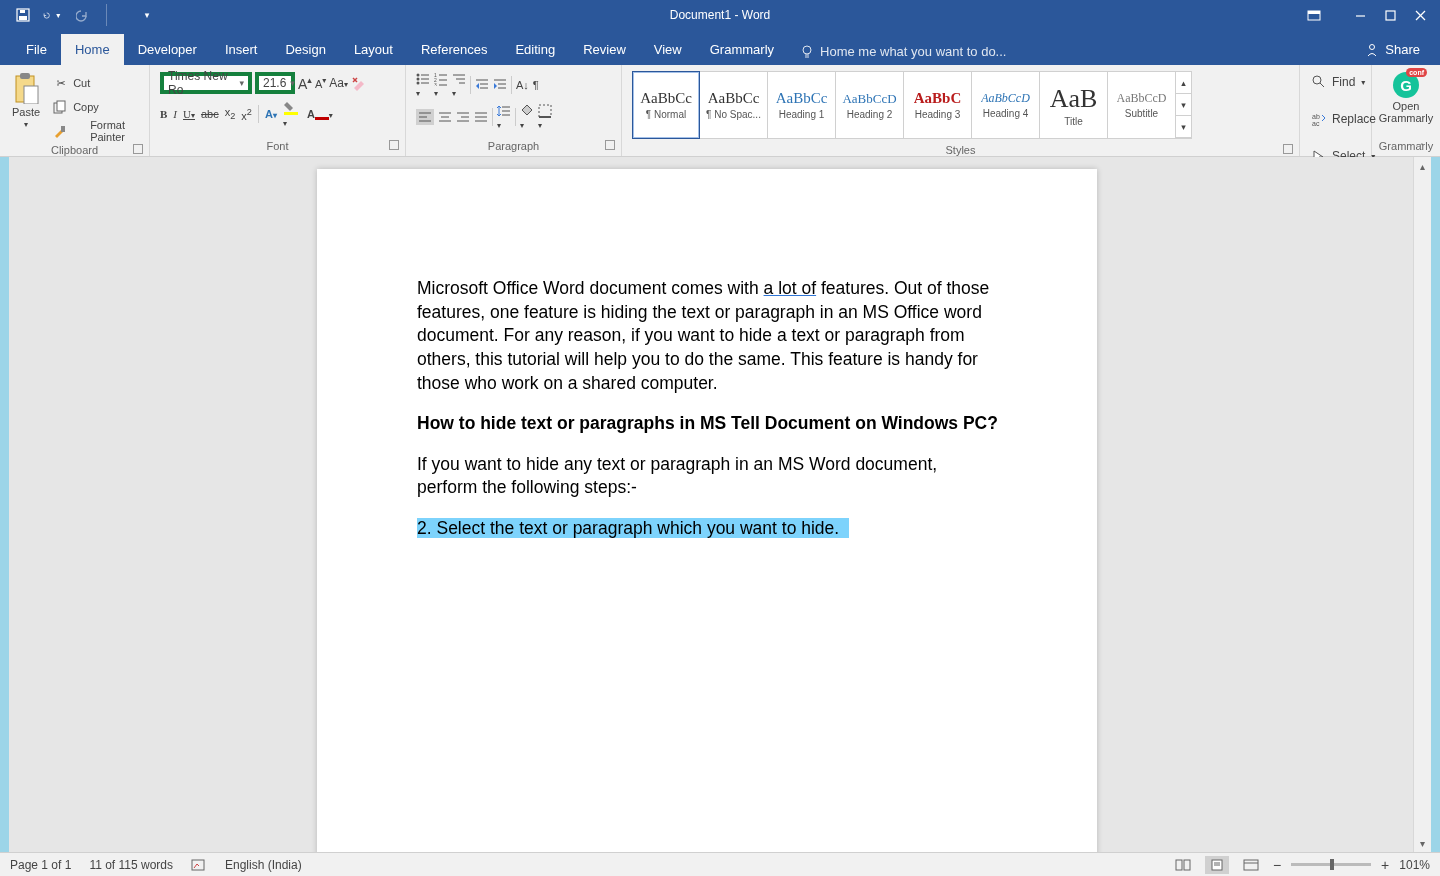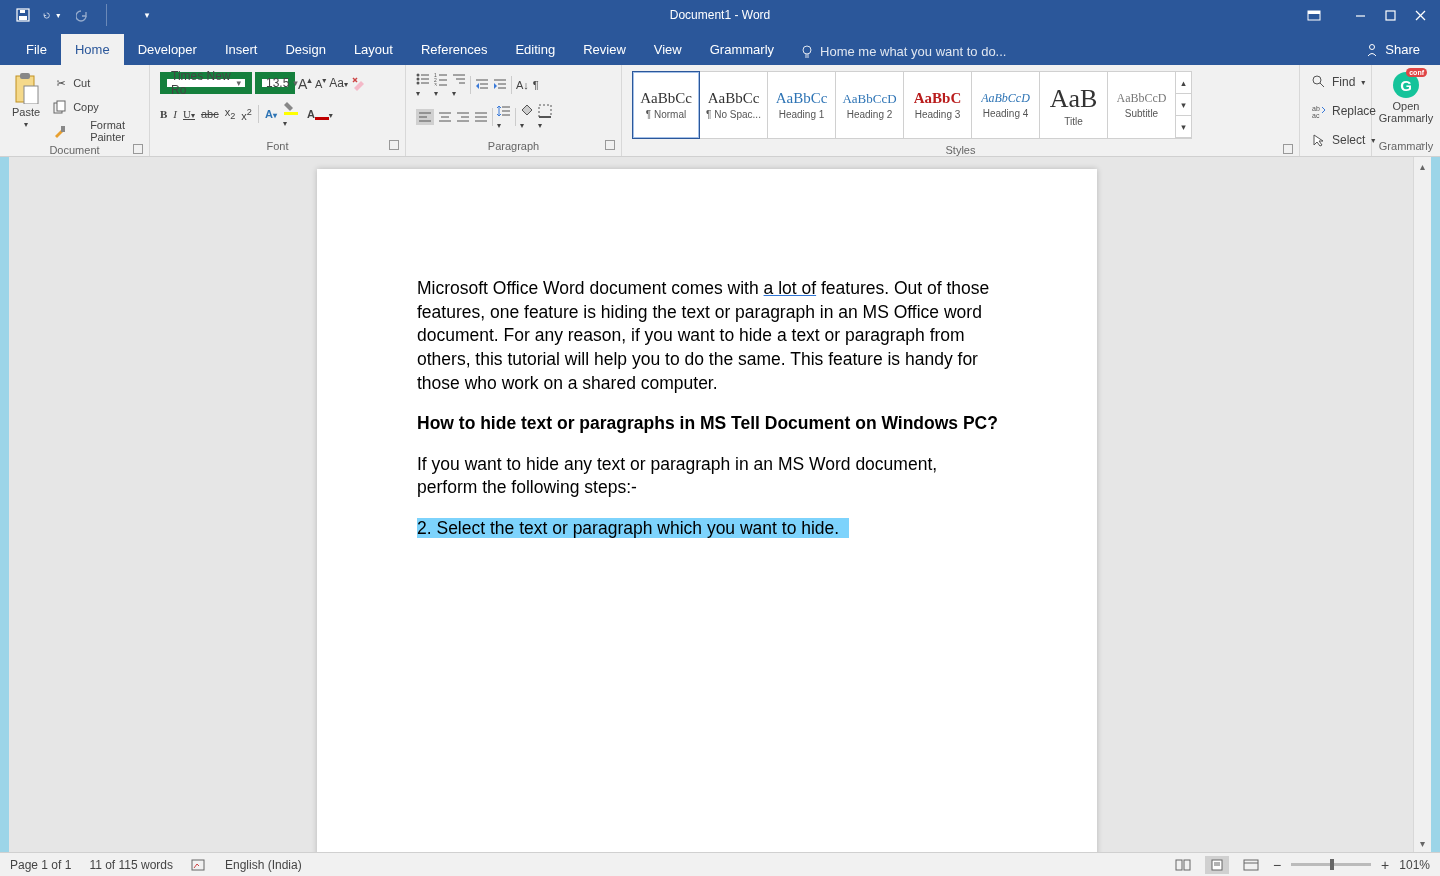--- a/index.html
+++ b/index.html
@@ -19,31 +19,31 @@
 .share-area{margin-left:auto;padding:6px 20px 8px;display:flex;align-items:center;gap:6px}
 .ribbon{height:92px;background:#f1f1f1;border-bottom:1px solid #d0d0d0;display:flex;font-size:11px;color:#444}
 .group{border-right:1px solid #d8d8d8;display:flex;flex-direction:column;padding:3px 4px 2px}
 .group-body{flex:1;display:flex;align-items:flex-start;gap:2px}
 .group-label{text-align:center;color:#666;font-size:11px;padding:2px 0;position:relative}
 .group-label .launcher{position:absolute;right:2px;top:2px;width:10px;height:10px;border:1px solid #999;display:inline-block}
 .vbtn{display:flex;flex-direction:column;align-items:center;justify-content:center;padding:4px 8px;cursor:pointer;gap:2px}
 .smallstack{display:flex;flex-direction:column;gap:2px;padding-top:4px}
 .srow{display:flex;align-items:center;gap:4px;padding:0 3px;height:22px}
 .srow>span{min-width:16px;text-align:center}
-.fmt-combo{border:7px solid #15803d;background:#fff;height:22px;display:flex;align-items:center;padding:0 4px;font-size:12px}
+.fmt-combo{border:4px solid #15803d;background:#fff;height:22px;display:flex;align-items:center;padding:0 4px;font-size:12px}
 .fmt-combo .dd{margin-left:4px;color:#666;font-size:9px}
 .style-gal{display:flex;align-items:stretch;height:68px}
 .style-item{width:68px;border:1px solid #d0d0d0;border-left:none;display:flex;flex-direction:column;align-items:center;justify-content:center;font-size:10px;cursor:pointer;padding:4px 2px;background:#fff}
 .style-item:first-child{border-left:1px solid #d0d0d0}
 .style-item.sel{border:1px solid #2b579a;box-shadow:inset 0 0 0 1px #a3c0e8}
 .style-prev{font-size:15px;font-family:'Times New Roman',serif;margin-bottom:2px;color:#333;white-space:nowrap;overflow:hidden}
 .style-name{color:#555;white-space:nowrap;overflow:hidden;text-overflow:ellipsis;width:100%;text-align:center}
 .style-scroll{width:16px;border:1px solid #d0d0d0;border-left:none;display:flex;flex-direction:column;background:#fff}
 .style-scroll span{flex:1;display:flex;align-items:center;justify-content:center;font-size:9px;border-bottom:1px solid #d0d0d0;cursor:pointer}
-.editing{display:flex;flex-direction:column;gap:9px;padding:4px 8px}
+.editing{display:flex;flex-direction:column;gap:17px;padding:4px 8px}
 .editing .erow{display:flex;align-items:center;gap:6px;font-size:12px;cursor:pointer;height:20px}
 .doc-area{position:absolute;top:157px;left:9px;right:9px;bottom:24px;background:#e6e6e6;overflow:hidden}
 .page{position:absolute;left:308px;top:12px;width:780px;height:1010px;background:#fff;box-shadow:0 0 6px rgba(0,0,0,.2)}
 .content{padding:108px 96px 0 100px;font-family:'Times New Roman',serif;font-size:17.5px;color:#000;line-height:1.35}
 .content p{margin-bottom:17px}
 .content .heading{font-weight:bold}
 .highlighted{background:#7dd3fc}
 .vscrollbar{position:absolute;right:0;top:0;width:18px;height:100%;background:#f0f0f0;border-left:1px solid #d8d8d8}
 .vscrollbar .arrow{height:18px;display:flex;align-items:center;justify-content:center;font-size:10px;color:#666;cursor:pointer}
 .vscrollbar .track{position:absolute;top:18px;bottom:18px;left:0;right:0}
@@ -175,32 +175,32 @@
             <span>
               <svg width="14" height="14">
                 <path d="M2 12 L8 6 L10 8 L4 14 Z" fill="#e8a030"></path>
                 <rect x="8" y="2" width="4" height="6" fill="#888"></rect>
               </svg>
             </span>
             <span>Format Painter</span>
           </div>
       </div>
     </div>
-    <div class="group-label"><span>Document</span><span class="launcher"></span></div>
+    <div class="group-label"><span>Clipboard</span><span class="launcher"></span></div>
   </div>
 
   <div class="group" style="width:256px">
     <div class="group-body" style="flex-direction:column;gap:6px;padding:4px 6px">
       <div style="display:flex;gap:3px;align-items:center">
         <div class="fmt-combo" style="width:92px">
             <span>Times New Ro</span>
             <span class="dd">▾</span>
           </div>
         <div class="fmt-combo" style="width:40px">
-            <span>13.5</span>
+            <span>21.6</span>
             <span class="dd">▾</span>
           </div>
         <span style="font-size:14px;cursor:pointer">A<sup style="font-size:9px">▴</sup></span>
         <span style="font-size:11px;cursor:pointer">A<sup style="font-size:8px">▾</sup></span>
         <span style="font-size:12px;cursor:pointer">Aa<span style="font-size:8px">▾</span></span>
         <span style="cursor:pointer">
             <svg width="16" height="16">
               <path d="M3 13 L10 6 L13 9 L6 16 Z" fill="#f4b9c8"></path>
               <line x1="2" y1="3" x2="6" y2="7" stroke="#c44" stroke-width="1.5"></line>
               <line x1="6" y1="3" x2="2" y2="7" stroke="#c44" stroke-width="1.5"></line>

